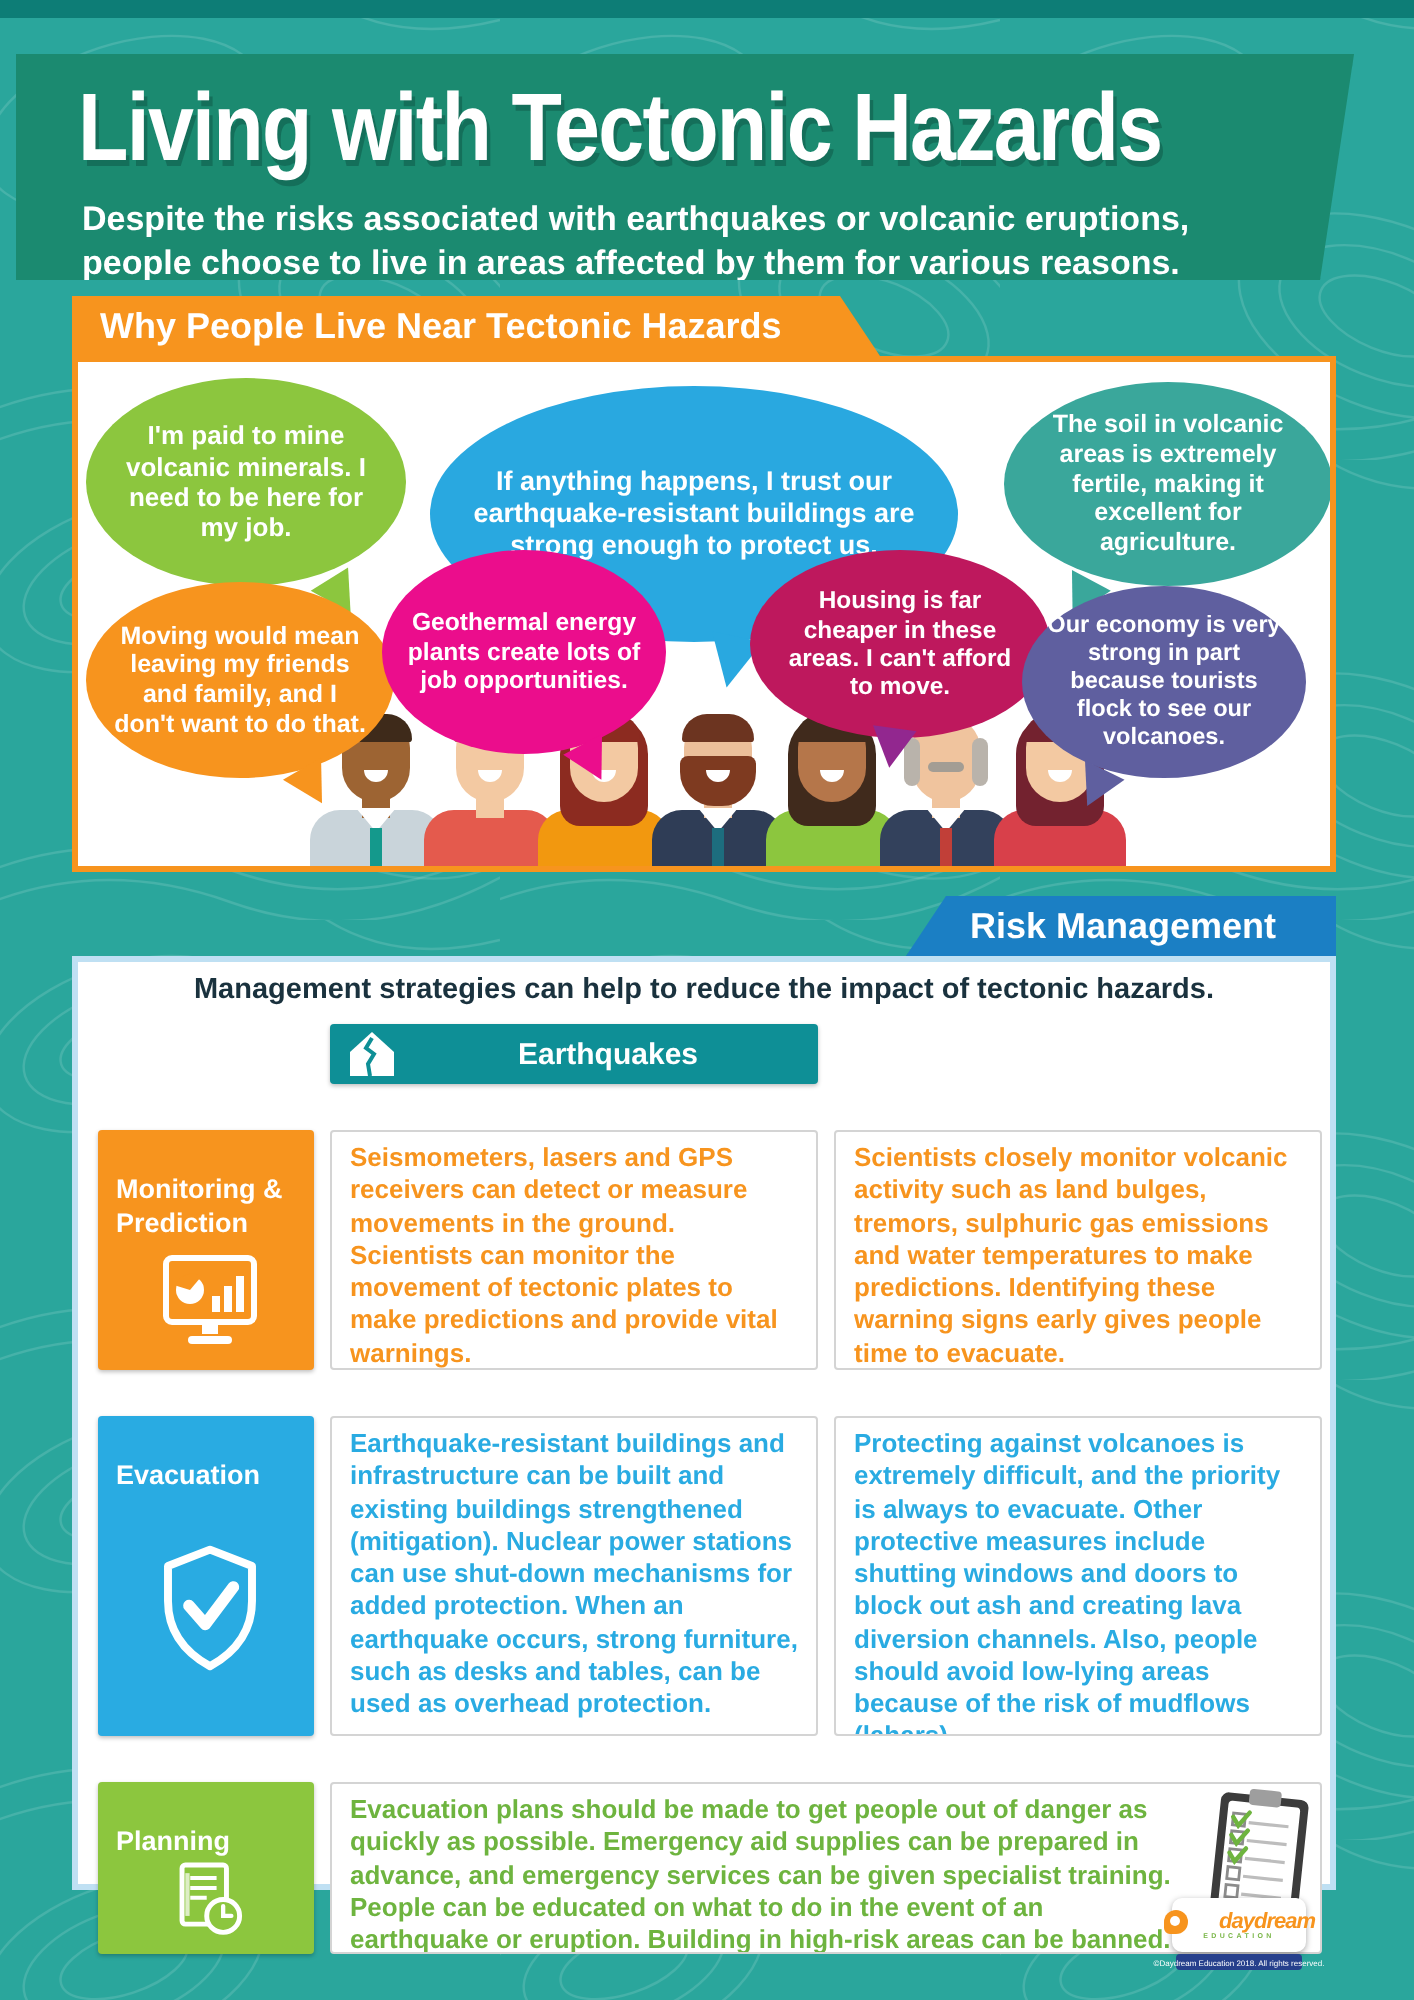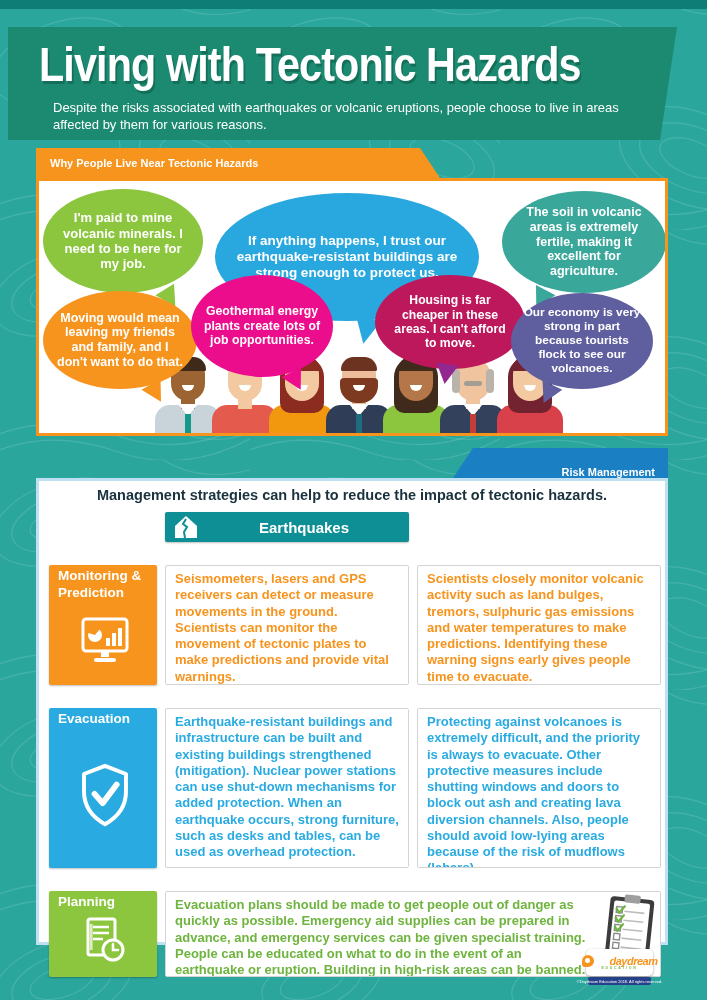--- a/index.html
+++ b/index.html
@@ -8,30 +8,30 @@
   .bg-svg{position:absolute;left:0;top:0;width:707px;height:1000px;}
   .top-strip{position:absolute;left:0;top:0;width:707px;height:9px;background:#0d7d76;}
 
   
   .masthead{position:absolute;left:8px;top:27px;width:669px;height:113px;background:#1b8a70;
             clip-path:polygon(0 0,100% 0,calc(100% - 17px) 100%,0 100%);
             box-shadow:0 3px 5px rgba(0,0,0,.18);box-sizing:border-box;padding:10px 0 12px 31px;}
   .masthead h1{margin:0;color:#fff;font-size:48px;font-weight:bold;letter-spacing:-1px;
                transform:scaleX(.86);transform-origin:0 50%;white-space:nowrap;
                text-shadow:2px 3px 0 rgba(8,61,48,.35);}
-  .masthead p{margin:7px 0 0 14px;color:#fff;font-size:13px;font-weight:normal;width:600px;line-height:1.32;}
-
-  
-  .sec-banner{position:absolute;height:30px;color:#fff;font-weight:bold;font-size:11px;
+  .masthead p{margin:7px 0 0 2px;color:#fff;font-size:17px;font-weight:bold;width:600px;line-height:1.32;}
+
+  
+  .sec-banner{position:absolute;height:30px;color:#fff;font-weight:bold;font-size:18px;
               display:flex;align-items:center;box-shadow:0 2px 3px rgba(0,0,0,.22);}
   .banner-reasons{left:36px;top:148px;width:404px;background:#f7941e;padding-left:14px;box-sizing:border-box;
                   clip-path:polygon(0 0,calc(100% - 20px) 0,100% 100%,0 100%);}
   .banner-risk{left:453px;top:448px;width:215px;background:#1b7fc4;justify-content:flex-end;
-               padding-right:13px;box-sizing:border-box;
-               clip-path:polygon(20px 0,100% 0,100% 100%,0 100%);align-items:flex-end;}
+               padding-right:30px;box-sizing:border-box;
+               clip-path:polygon(20px 0,100% 0,100% 100%,0 100%);}
 
   
   .panel1{position:absolute;left:36px;top:178px;width:632px;height:258px;background:#fff;
           border:3px solid #f7941e;box-sizing:border-box;overflow:hidden;}
   .bubble{position:absolute;border-radius:50%;color:#fff;font-weight:bold;text-align:center;
           display:flex;align-items:center;justify-content:center;line-height:1.18;
           padding:6px 12px;box-sizing:border-box;z-index:3;}
   .bubble::after{content:"";position:absolute;width:0;height:0;
                  border-left:11px solid transparent;border-right:11px solid transparent;
                  border-top:20px solid;}
@@ -87,21 +87,21 @@
          color:#1a323e;font-size:14.5px;font-weight:bold;}
   .grid{position:absolute;left:10px;top:31px;display:grid;
         grid-template-columns:108px 244px 244px;grid-template-rows:30px 120px 160px 86px;gap:23px 8px;}
   .hdr{color:#fff;font-weight:bold;font-size:15px;display:flex;align-items:center;border-radius:2px;
        box-shadow:0 1px 2px rgba(0,0,0,.25);}
   .hdr-eq{background:#0e8f96;}
   .hdr-vol{background:#a81a5e;margin-top:35px;}
   .hdr .lbl{flex:1;text-align:center;}
   .hdr svg{flex:0 0 auto;}
   .rowlabel{color:#fff;font-weight:bold;font-size:13.5px;border-radius:2px;box-shadow:0 1px 2px rgba(0,0,0,.25);
-            display:flex;flex-direction:column;box-sizing:border-box;padding:3px 6px 6px 9px;line-height:1.25;}
+            display:flex;flex-direction:column;box-sizing:border-box;padding:22px 6px 6px 9px;line-height:1.25;}
   .rowlabel svg{margin:auto;}
   .rl-monitor{background:#f7941e;}
   .rl-protect{background:#29abe2;}
   .rl-plan{background:#8cc63e;}
   .cell{background:#fff;border:1px solid #d4d4d4;border-radius:2px;box-sizing:border-box;
         padding:5px 9px;font-weight:bold;font-size:13px;line-height:1.25;overflow:hidden;position:relative;}
   .c-orange{color:#f7941e}.c-blue{color:#29abe2}.c-green{color:#6eb43f}
   .span2{grid-column:2 / 4;padding-right:72px;}
   .clipboard{position:absolute;right:4px;top:2px;transform:rotate(6deg);}
 

